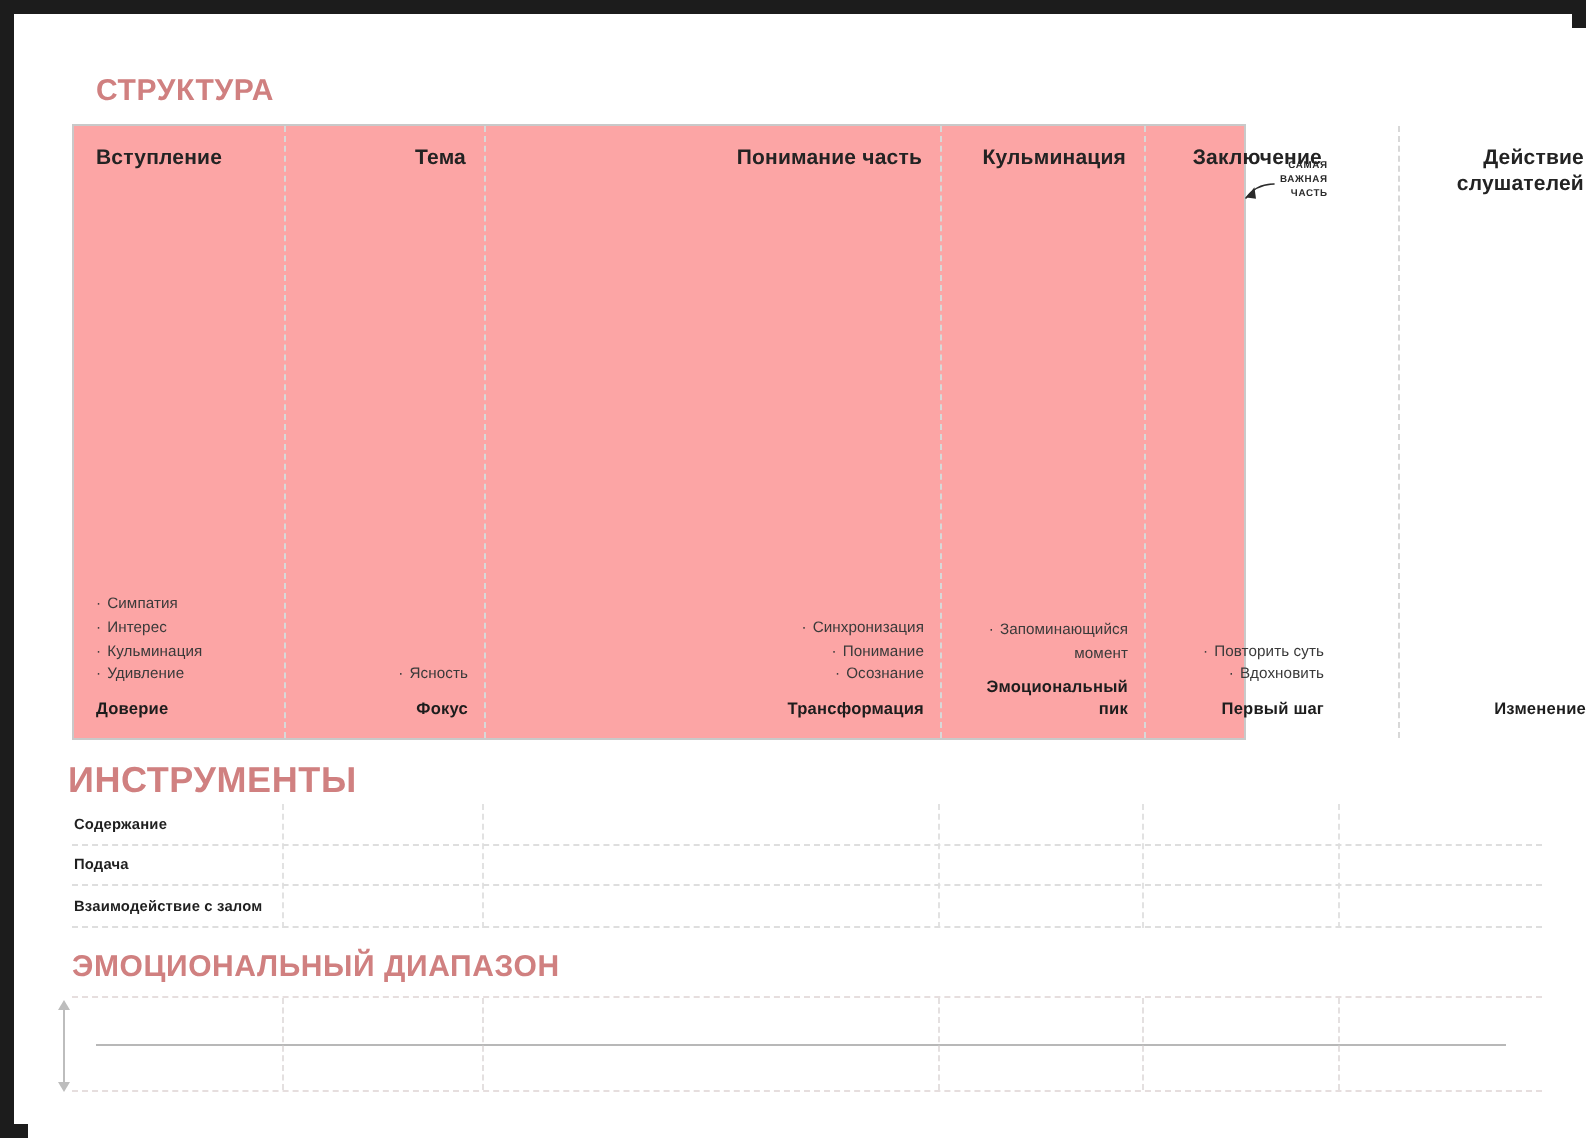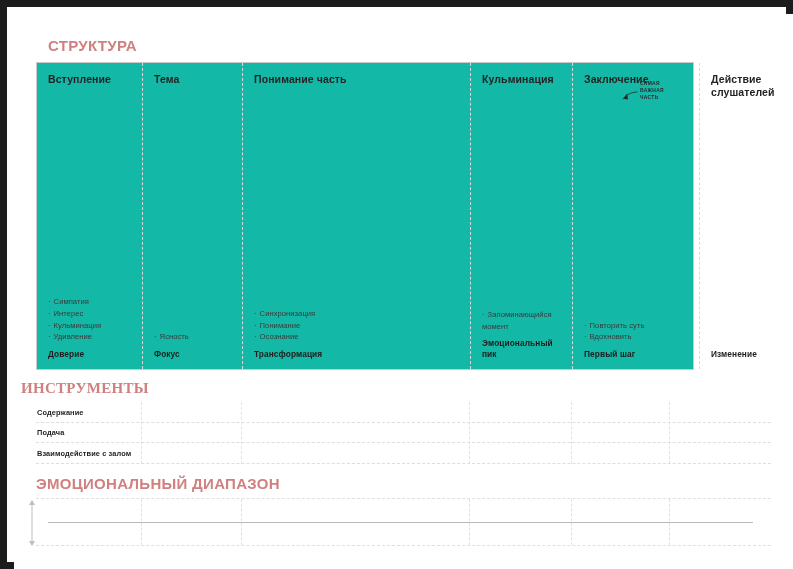--- a/index.html
+++ b/index.html
@@ -39,41 +39,41 @@
   
   .section-heading {
     position: absolute;
     color: #d08080;
     font-weight: bold;
     letter-spacing: 0.3px;
     white-space: nowrap;
     line-height: 1;
   }
   #heading-structure { left: 34px; top: 24px; font-size: 15px; }
-  #heading-tools     { left: 7px; top: 367px; font-size: 15px; font-family: Liberation Serif, serif; }
+  #heading-tools     { left: 20px; top: 367px; font-size: 18px; }
   #heading-emotional { left: 22px; top: 462px; font-size: 15px; }
 
   
   #structure-table {
     position: absolute;
     left: 22px;
     top: 48px;
-    width: 658px;
+    width: 587px;
     height: 308px;
     box-sizing: border-box;
     border: 1px solid #c9c9c9;
-    background: #14b8a6;
+    background: #fca5a5;
   }
   .struct-col {
     position: absolute;
     top: 0;
     height: 100%;
     box-sizing: border-box;
   }
-  .struct-col + .struct-col { border-left: 1px dashed #d8d8d8; }
+  .struct-col + .struct-col { border-left: 1px dashed #d8d8d8; text-align: right; }
   .struct-col-inner {
     position: relative;
     width: 100%;
     height: 100%;
     padding: 10px 9px 9px 11px;
     box-sizing: border-box;
   }
   .col-title {
     font-size: 10.5px;
     font-weight: bold;

